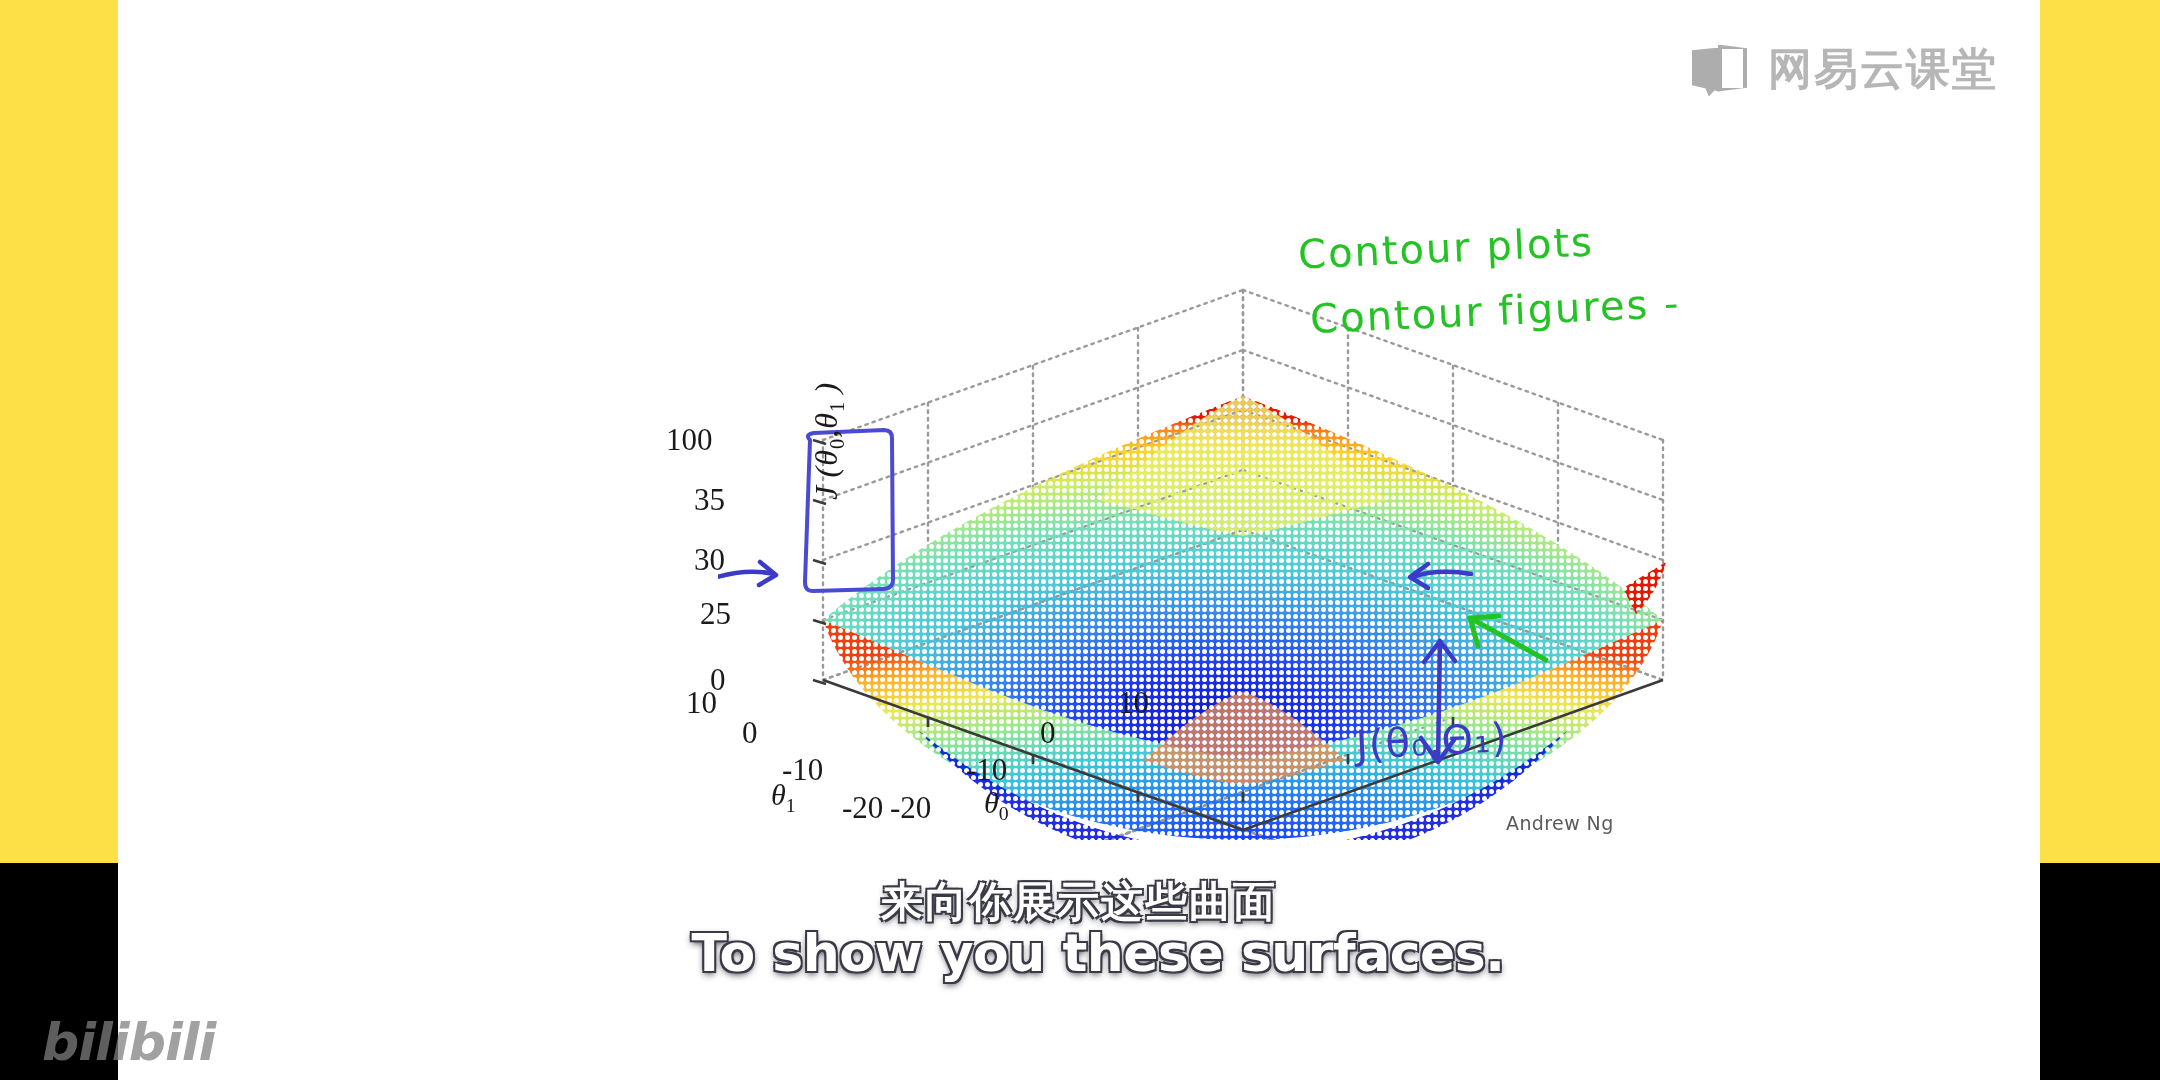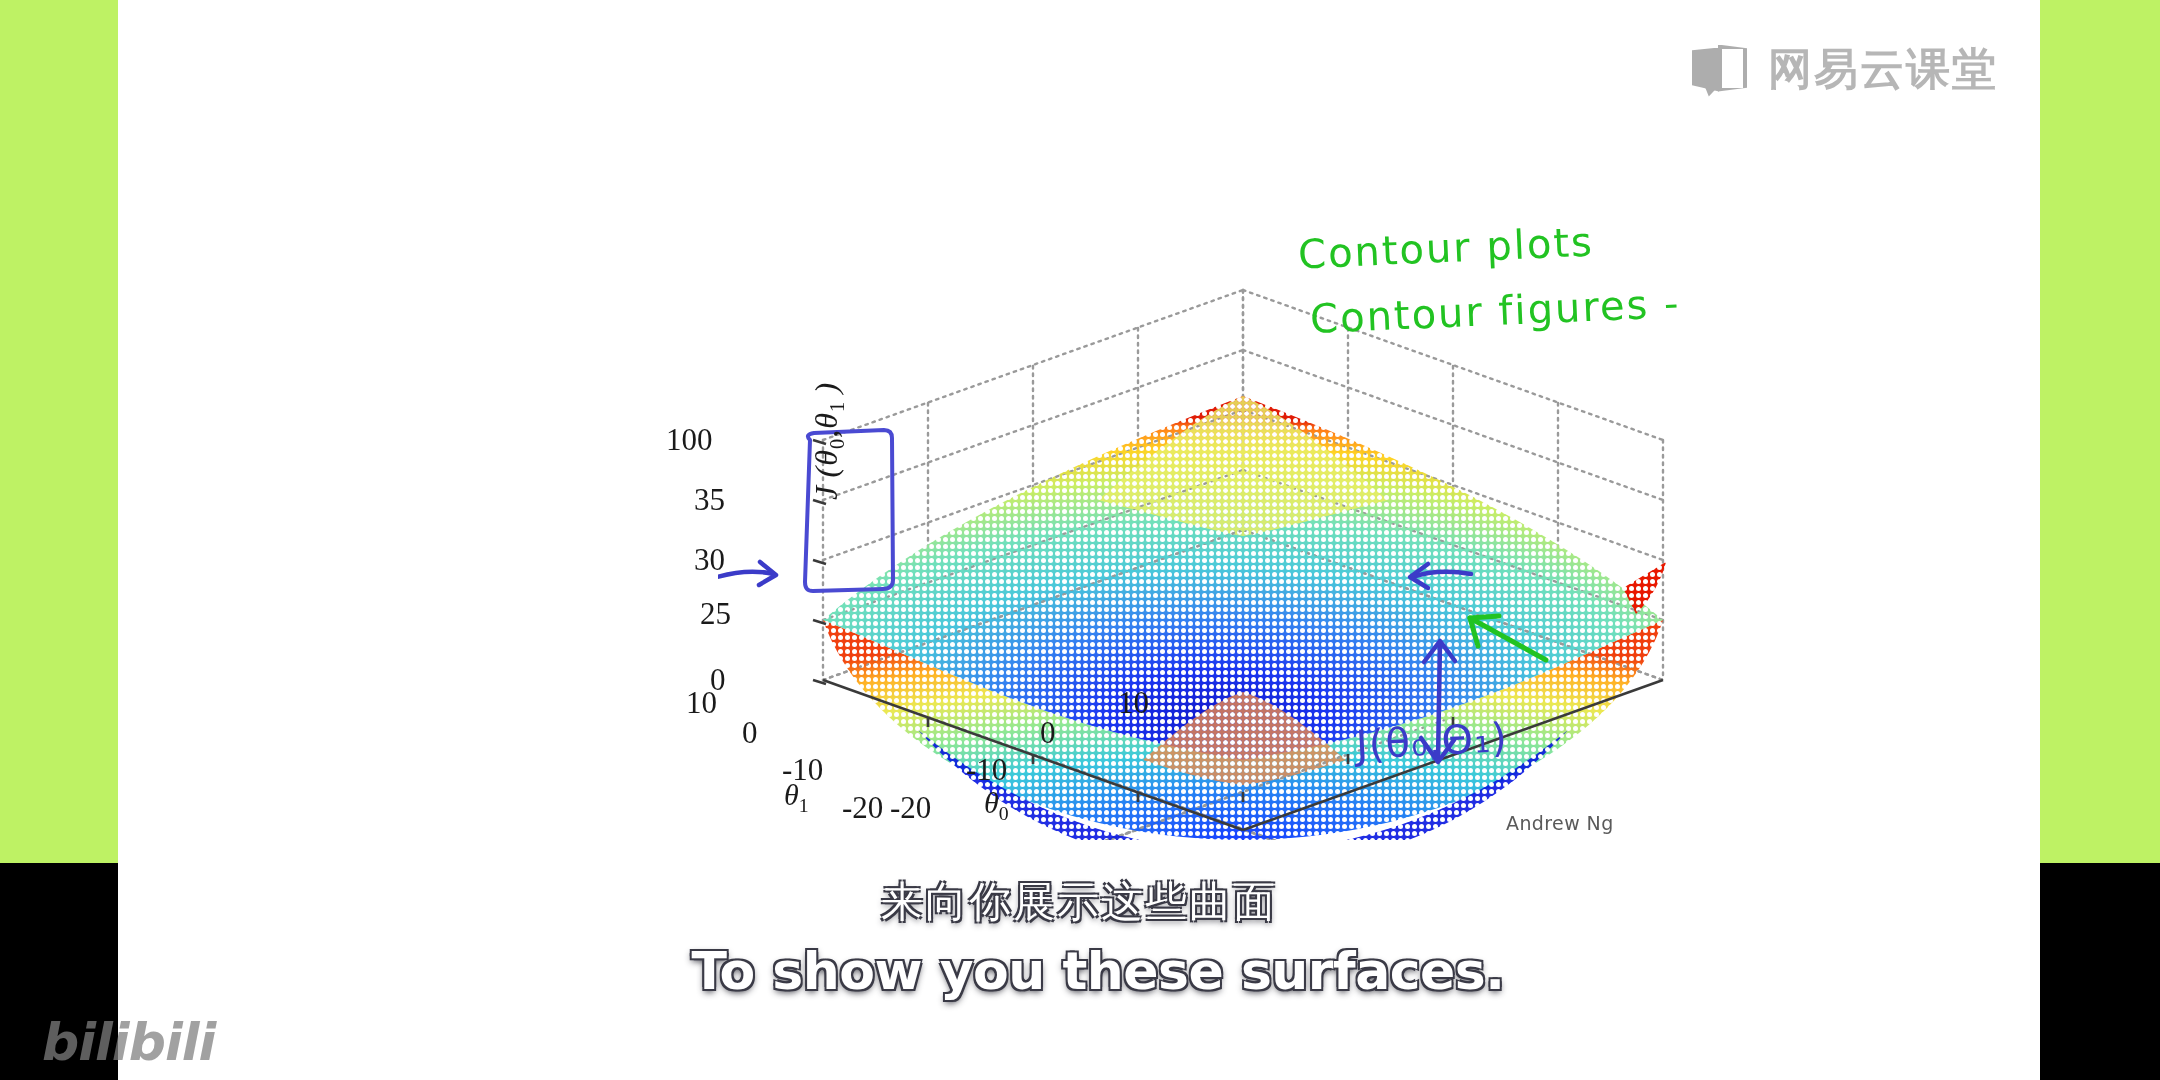--- a/index.html
+++ b/index.html
@@ -11,21 +11,21 @@
     width: 2160px;
     height: 1080px;
     overflow: hidden;
     font-family: "Liberation Serif", serif;
   }
 
   #screen {
     position: relative;
     width: 2160px;
     height: 863px;
-    background: #bef264;
+    background: #fde047;
   }
 
   
   #video {
     position: absolute;
     left: 118px;
     top: 0px;
     width: 1922px;
     height: 1080px;
     background: #ffffff;
@@ -164,28 +164,28 @@
     position: absolute;
     left: 0;
     right: 0;
     top: 880px;
     text-align: center;
     line-height: 1.05;
   }
   #subtitles .sub-cn {
     font-family: "DejaVu Sans", sans-serif;
     font-size: 42px;
-    font-weight: 400;
+    font-weight: 700;
     color: #ffffff;
     letter-spacing: 2px;
     text-shadow:
       -2px -2px 0 #3a3a46, 2px -2px 0 #3a3a46,
       -2px  2px 0 #3a3a46, 2px  2px 0 #3a3a46,
        0px  3px 6px rgba(40,40,50,.85);
-    margin-bottom: 20px;
+    margin-bottom: 2px;
   }
   #subtitles .sub-en {
     font-family: "DejaVu Sans", sans-serif;
     font-size: 52px;
     font-weight: 700;
     color: #ffffff;
     letter-spacing: -0.5px;
     text-shadow:
       -2px -2px 0 #3a3a46, 2px -2px 0 #3a3a46,
       -2px  2px 0 #3a3a46, 2px  2px 0 #3a3a46,
@@ -399,21 +399,21 @@
       <div class="tick-label" style="left:-32px; top:485px;">10</div>
       <div class="tick-label" style="left:24px; top:515px;">0</div>
       <div class="tick-label" style="left:64px; top:552px;">-10</div>
       <div class="tick-label" style="left:124px; top:590px;">-20</div>
 
       <div class="tick-label" style="left:172px; top:590px;">-20</div>
       <div class="tick-label" style="left:248px; top:552px;">-10</div>
       <div class="tick-label" style="left:322px; top:515px;">0</div>
       <div class="tick-label" style="left:400px; top:485px;">10</div>
 
-      <div class="axis-name" style="left:66px; top:578px;">θ<sub>1</sub></div>
+      <div class="axis-name" style="left:53px; top:578px;">θ<sub>1</sub></div>
       <div class="axis-name" style="left:266px; top:586px;">θ<sub>0</sub></div>
     </div>
 
     <div id="zlabel">
       J (θ<sub>0</sub>,θ<sub>1</sub> )
     </div>
 
     <div class="ink ink-green" style="left:1180px; top:225px;">Contour plots</div>
     <div class="ink ink-green" style="left:1192px; top:288px;">Contour figures -</div>
 

